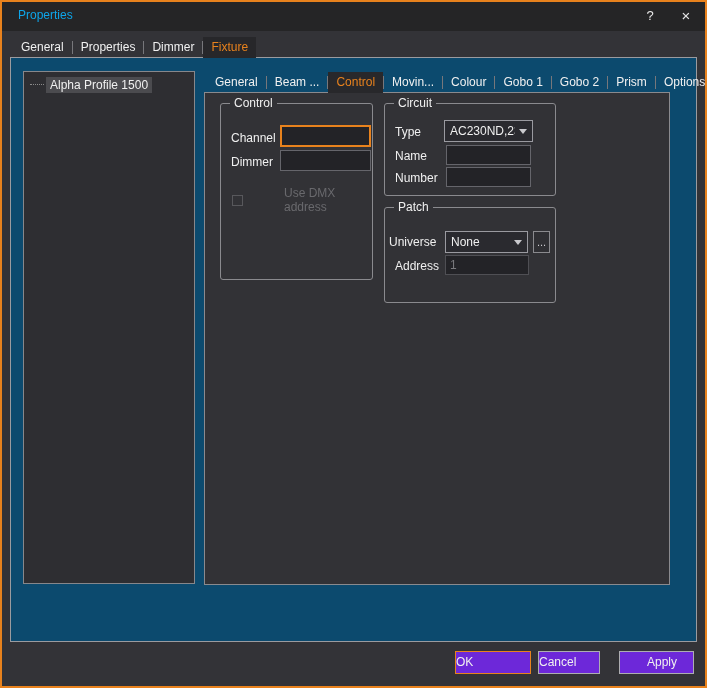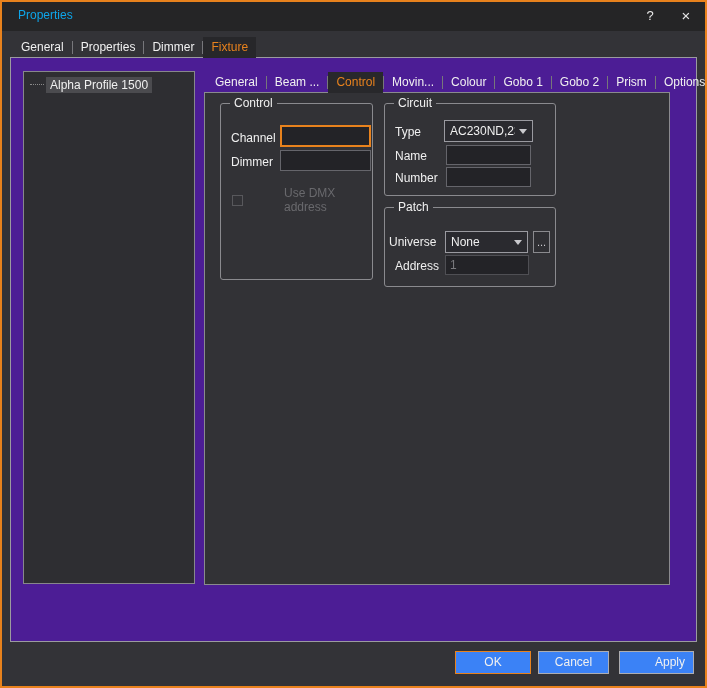--- a/index.html
+++ b/index.html
@@ -16,42 +16,42 @@
   .titlebtn.help { right:44px; font-size:13px; }
   .titlebtn.close { right:8px; font-size:15px; }
 
   
   .tabstrip { position:absolute; left:13px; top:37px; height:20px; display:flex; align-items:stretch; z-index:5; }
   .tab { padding:0 8px; line-height:20px; color:#F0F0F0; white-space:nowrap; cursor:default; }
   .tab.selected { background:#27272A; color:#E8821D; height:21px; }
   .tab-sep { width:1px; height:13px; background:#77777B; align-self:center; }
 
   
-  .page { position:absolute; left:10px; top:57px; width:687px; height:585px; border:1px solid #9B9B9F; background:#4c1d95; }
+  .page { position:absolute; left:10px; top:57px; width:687px; height:585px; border:1px solid #9B9B9F; background:#0c4a6e; }
 
   
   .tree-panel { position:absolute; left:12px; top:13px; width:172px; height:513px; border:1px solid #87878B; background:#2E2E32; }
   .tree-item { position:absolute; left:6px; top:4px; display:flex; align-items:center; height:17px; cursor:default; }
   .tree-branch { width:14px; height:0; border-top:1px dotted #8A8A8A; margin-right:2px; }
   .tree-item-label { background:#4B4B4F; color:#F0F0F0; padding:1px 4px; white-space:nowrap; }
 
   
   .subtabstrip { position:absolute; left:196px; top:14px; height:20px; display:flex; align-items:stretch; z-index:5; }
   .subtab { padding:0 8px; line-height:20px; color:#F0F0F0; white-space:nowrap; cursor:default; }
   .subtab.selected { background:#28282B; color:#E8821D; height:21px; }
 
   
   .content-panel { position:absolute; left:193px; top:34px; width:466px; height:493px; border:1px solid #8A8A8E; background:#323236; }
 
   
   .groupbox { position:absolute; border:1px solid #8A8A8E; border-radius:3px; }
   .groupbox-title { position:absolute; top:-8px; left:9px; background:#323236; padding:0 4px; color:#F0F0F0; line-height:15px; }
   .gb-control { left:15px; top:10px; width:153px; height:177px; }
   .gb-circuit { left:179px; top:10px; width:172px; height:93px; }
-  .gb-patch  { left:179px; top:114px; width:172px; height:80px; }
+  .gb-patch  { left:179px; top:114px; width:172px; height:96px; }
 
   .fldlabel { position:absolute; color:#F0F0F0; line-height:14px; white-space:nowrap; }
 
   .tbox { position:absolute; background:#232327; border:1px solid #65656B; color:#F0F0F0;
           font-family:"Liberation Sans","DejaVu Sans",sans-serif; font-size:12px; padding:0 4px; outline:none; }
   .tbox--focus { border:1px solid #E8821D; box-shadow:0 0 0 1px #E8821D inset; }
   .tbox--disabled { border:1px solid #4F4F54; color:#7A7A7E; background:#232327; }
 
   .dropdown { position:absolute; background:#2A2A2F; border:1px solid #9A9AA0; display:flex; align-items:center; padding:0 5px; cursor:default; }
   .dropdown-value { flex:1; white-space:nowrap; overflow:hidden; color:#F0F0F0; }
@@ -59,24 +59,24 @@
               border-top:5px solid #C9C9CD; margin-left:4px; flex:none; }
 
   .checkbox-row { position:absolute; left:11px; top:82px; display:flex; align-items:center; }
   .checkbox-box { width:11px; height:11px; border:1px solid #58585C; background:transparent; margin-right:5px; flex:none; }
   .checkbox-label { color:#69696D;margin-left:36px; }
 
   .mini-btn { position:absolute; background:#2F2F33; border:1px solid #8A8A8E; color:#C9C9CD;
               text-align:center; font-size:11px; line-height:20px; cursor:default; }
 
   
-  .btn { position:absolute; top:651px; height:23px; background:#3b82f6; border:1px solid #ADADB1;
-         color:#F0F0F0; text-align:center; line-height:21px; font-size:12px; cursor:default; }
+  .btn { position:absolute; top:651px; height:23px; background:#6d28d9; border:1px solid #ADADB1;
+         color:#F0F0F0; text-align:left; line-height:21px; font-size:12px; cursor:default; }
   .btn-ok { left:455px; width:76px; border:1px solid #E8821D; }
-  .btn-cancel { left:538px; width:71px; }
+  .btn-cancel { left:538px; width:62px; }
   .btn-apply { left:619px; width:75px;padding-left:27px; }
 </style>
 </head>
 <body>
 
 <div class="window">
 
   <div class="titlebar">
     <span class="titlebar-text">Properties</span>
     <span class="titlebtn help">?</span>

